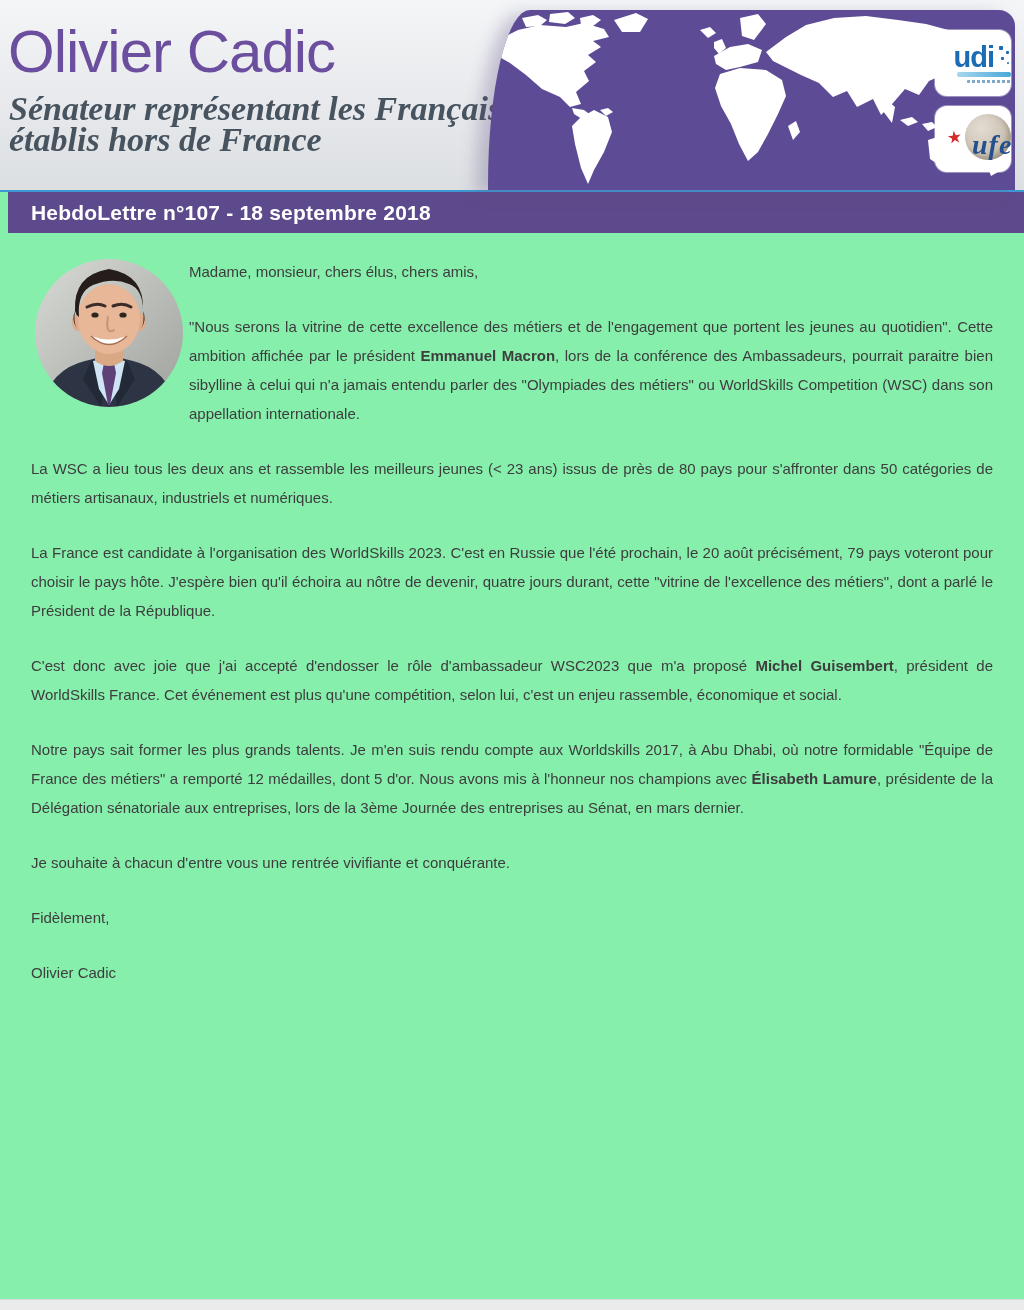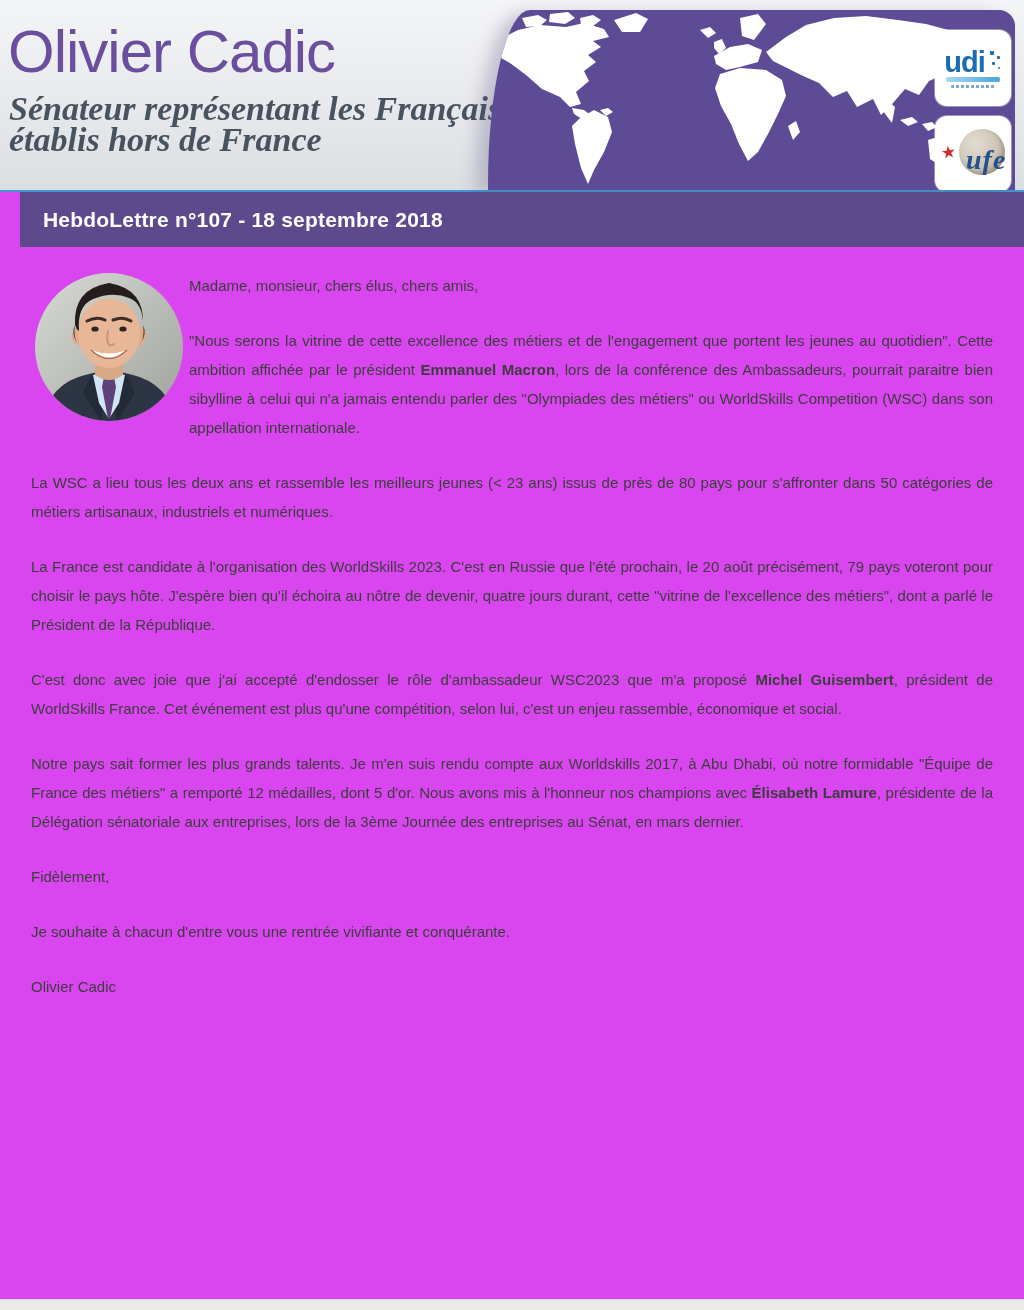--- a/index.html
+++ b/index.html
@@ -1,17 +1,17 @@
 <!DOCTYPE html>
 <html lang="fr"><head>
 <meta charset="utf-8">
 <style>
   html,body{margin:0;padding:0;background:#fff;}
   .page{
-    position:relative;width:1024px;height:1310px;overflow:hidden;background:#d946ef;
+    position:relative;width:1024px;height:1310px;overflow:hidden;background:#86efac;
     font-family:"Liberation Sans","DejaVu Sans",sans-serif;color:#3d3d3d;
   }
   
   .header{
     position:relative;width:100%;height:190px;
     background:linear-gradient(180deg,#f4f5f7 0%,#e7e9ec 55%,#dcdfe2 100%);
   }
   .header-text{position:absolute;left:8px;top:20px;}
   .header-title{
     margin:0;font-size:60px;font-weight:400;letter-spacing:-1px;
@@ -25,22 +25,22 @@
     position:absolute;top:10px;left:488px;width:527px;height:180px;
     background:#5e4b96;
     border-top-left-radius:42px 175px;
     border-top-right-radius:16px;
     box-shadow:-12px 4px 16px rgba(96,84,134,.30);
     overflow:hidden;
   }
   .map-panel svg{position:absolute;left:0;top:0;}
   .logos{position:absolute;top:20px;right:4px;display:flex;flex-direction:column;gap:10px;}
   .logo-box{
-    width:76px;height:76px;background:#fff;border-radius:12px;
-    display:flex;flex-direction:column;align-items:center;justify-content:center;
+    width:76px;height:66px;background:#fff;border-radius:12px;
+    display:flex;flex-direction:column;align-items:flex-end;justify-content:center;
     box-shadow:0 0 0 1px rgba(255,255,255,.4);
   }
   .udi-row{display:flex;align-items:flex-start;}
   .udi-word{font-size:29px;font-weight:700;color:#1a6db4;line-height:26px;letter-spacing:-1px;}
   .udi-dots{position:relative;width:14px;height:22px;margin-left:3px;}
   .udi-dots i{position:absolute;width:3px;height:3px;background:#1a6db4;border-radius:1px;}
   .udi-dots i:nth-child(1){left:2px;top:2px;width:4px;height:4px;}
   .udi-dots i:nth-child(2){left:9px;top:7px;}
   .udi-dots i:nth-child(3){left:4px;top:13px;}
   .udi-dots i:nth-child(4){left:10px;top:18px;width:2px;height:2px;}
@@ -55,21 +55,21 @@
     box-shadow:inset -3px -3px 5px rgba(120,108,88,.45);
   }
   .ufe-star{position:absolute;left:0px;top:14px;font-size:17px;color:#d42a2a;transform:rotate(-8deg);}
   .ufe-word{
     position:absolute;left:25px;top:16px;font-family:Liberation Serif, serif;
     font-style:italic;font-weight:700;font-size:28px;color:#24508e;letter-spacing:1px;
   }
   .blue-line{width:100%;height:2px;background:#3e98d3;}
   
   .banner{
-    margin-left:20px;height:55px;background:#5d4a8c;
+    margin-left:8px;height:41px;background:#5d4a8c;
     display:flex;align-items:center;
   }
   .banner-title{color:#ffffff;font-size:21px;font-weight:700;padding-left:23px;letter-spacing:.2px;}
   
   .letter{padding:24px 31px 0 31px;font-size:15px;line-height:29px;}
   .portrait{float:left;width:148px;height:148px;margin:2px 6px 12px 4px;}
   .greeting{margin:0 0 26px 0;}
   .para{margin:0 0 26px 0;text-align:justify;}
   .para b{font-weight:700;}
   
@@ -212,20 +212,20 @@
     </svg>
 
     <p class="greeting">Madame, monsieur, chers élus, chers amis,</p>
 
     <div id="paras">
         <p class="para"><span>"Nous serons la vitrine de cette excellence des métiers et de l'engagement que portent les jeunes au quotidien". Cette ambition affichée par le président </span><b>Emmanuel Macron</b><span>, lors de la conférence des Ambassadeurs, pourrait paraitre bien sibylline à celui qui n'a jamais entendu parler des "Olympiades des métiers" ou WorldSkills Competition (WSC) dans son appellation internationale.</span></p>
         <p class="para"><span>La WSC a lieu tous les deux ans et rassemble les meilleurs jeunes (&lt; 23 ans) issus de près de 80 pays pour s'affronter dans 50 catégories de métiers artisanaux, industriels et numériques.</span></p>
         <p class="para"><span>La France est candidate à l'organisation des WorldSkills 2023. C'est en Russie que l'été prochain, le 20 août précisément, 79 pays voteront pour choisir le pays hôte. J'espère bien qu'il échoira au nôtre de devenir, quatre jours durant, cette "vitrine de l'excellence des métiers", dont a parlé le Président de la République.</span></p>
         <p class="para"><span>C'est donc avec joie que j'ai accepté d'endosser le rôle d'ambassadeur WSC2023 que m'a proposé </span><b>Michel Guisembert</b><span>, président de WorldSkills France. Cet événement est plus qu'une compétition, selon lui, c'est un enjeu rassemble, économique et social.</span></p>
         <p class="para"><span>Notre pays sait former les plus grands talents. Je m'en suis rendu compte aux Worldskills 2017, à Abu Dhabi, où notre formidable "Équipe de France des métiers" a remporté 12 médailles, dont 5 d'or. Nous avons mis à l'honneur nos champions avec </span><b>Élisabeth Lamure</b><span>, présidente de la Délégation sénatoriale aux entreprises, lors de la 3ème Journée des entreprises au Sénat, en mars dernier.</span></p>
+        <p class="para"><span>Je souhaite à chacun d'entre vous une rentrée vivifiante et conquérante.</span></p>
         <p class="para"><span>Fidèlement,</span></p>
-        <p class="para"><span>Je souhaite à chacun d'entre vous une rentrée vivifiante et conquérante.</span></p>
         <p class="para"><span>Olivier Cadic</span></p>
       </div>
   </div>
 
   <div class="bottom-strip"></div>
 </div>
 
 </body></html>

